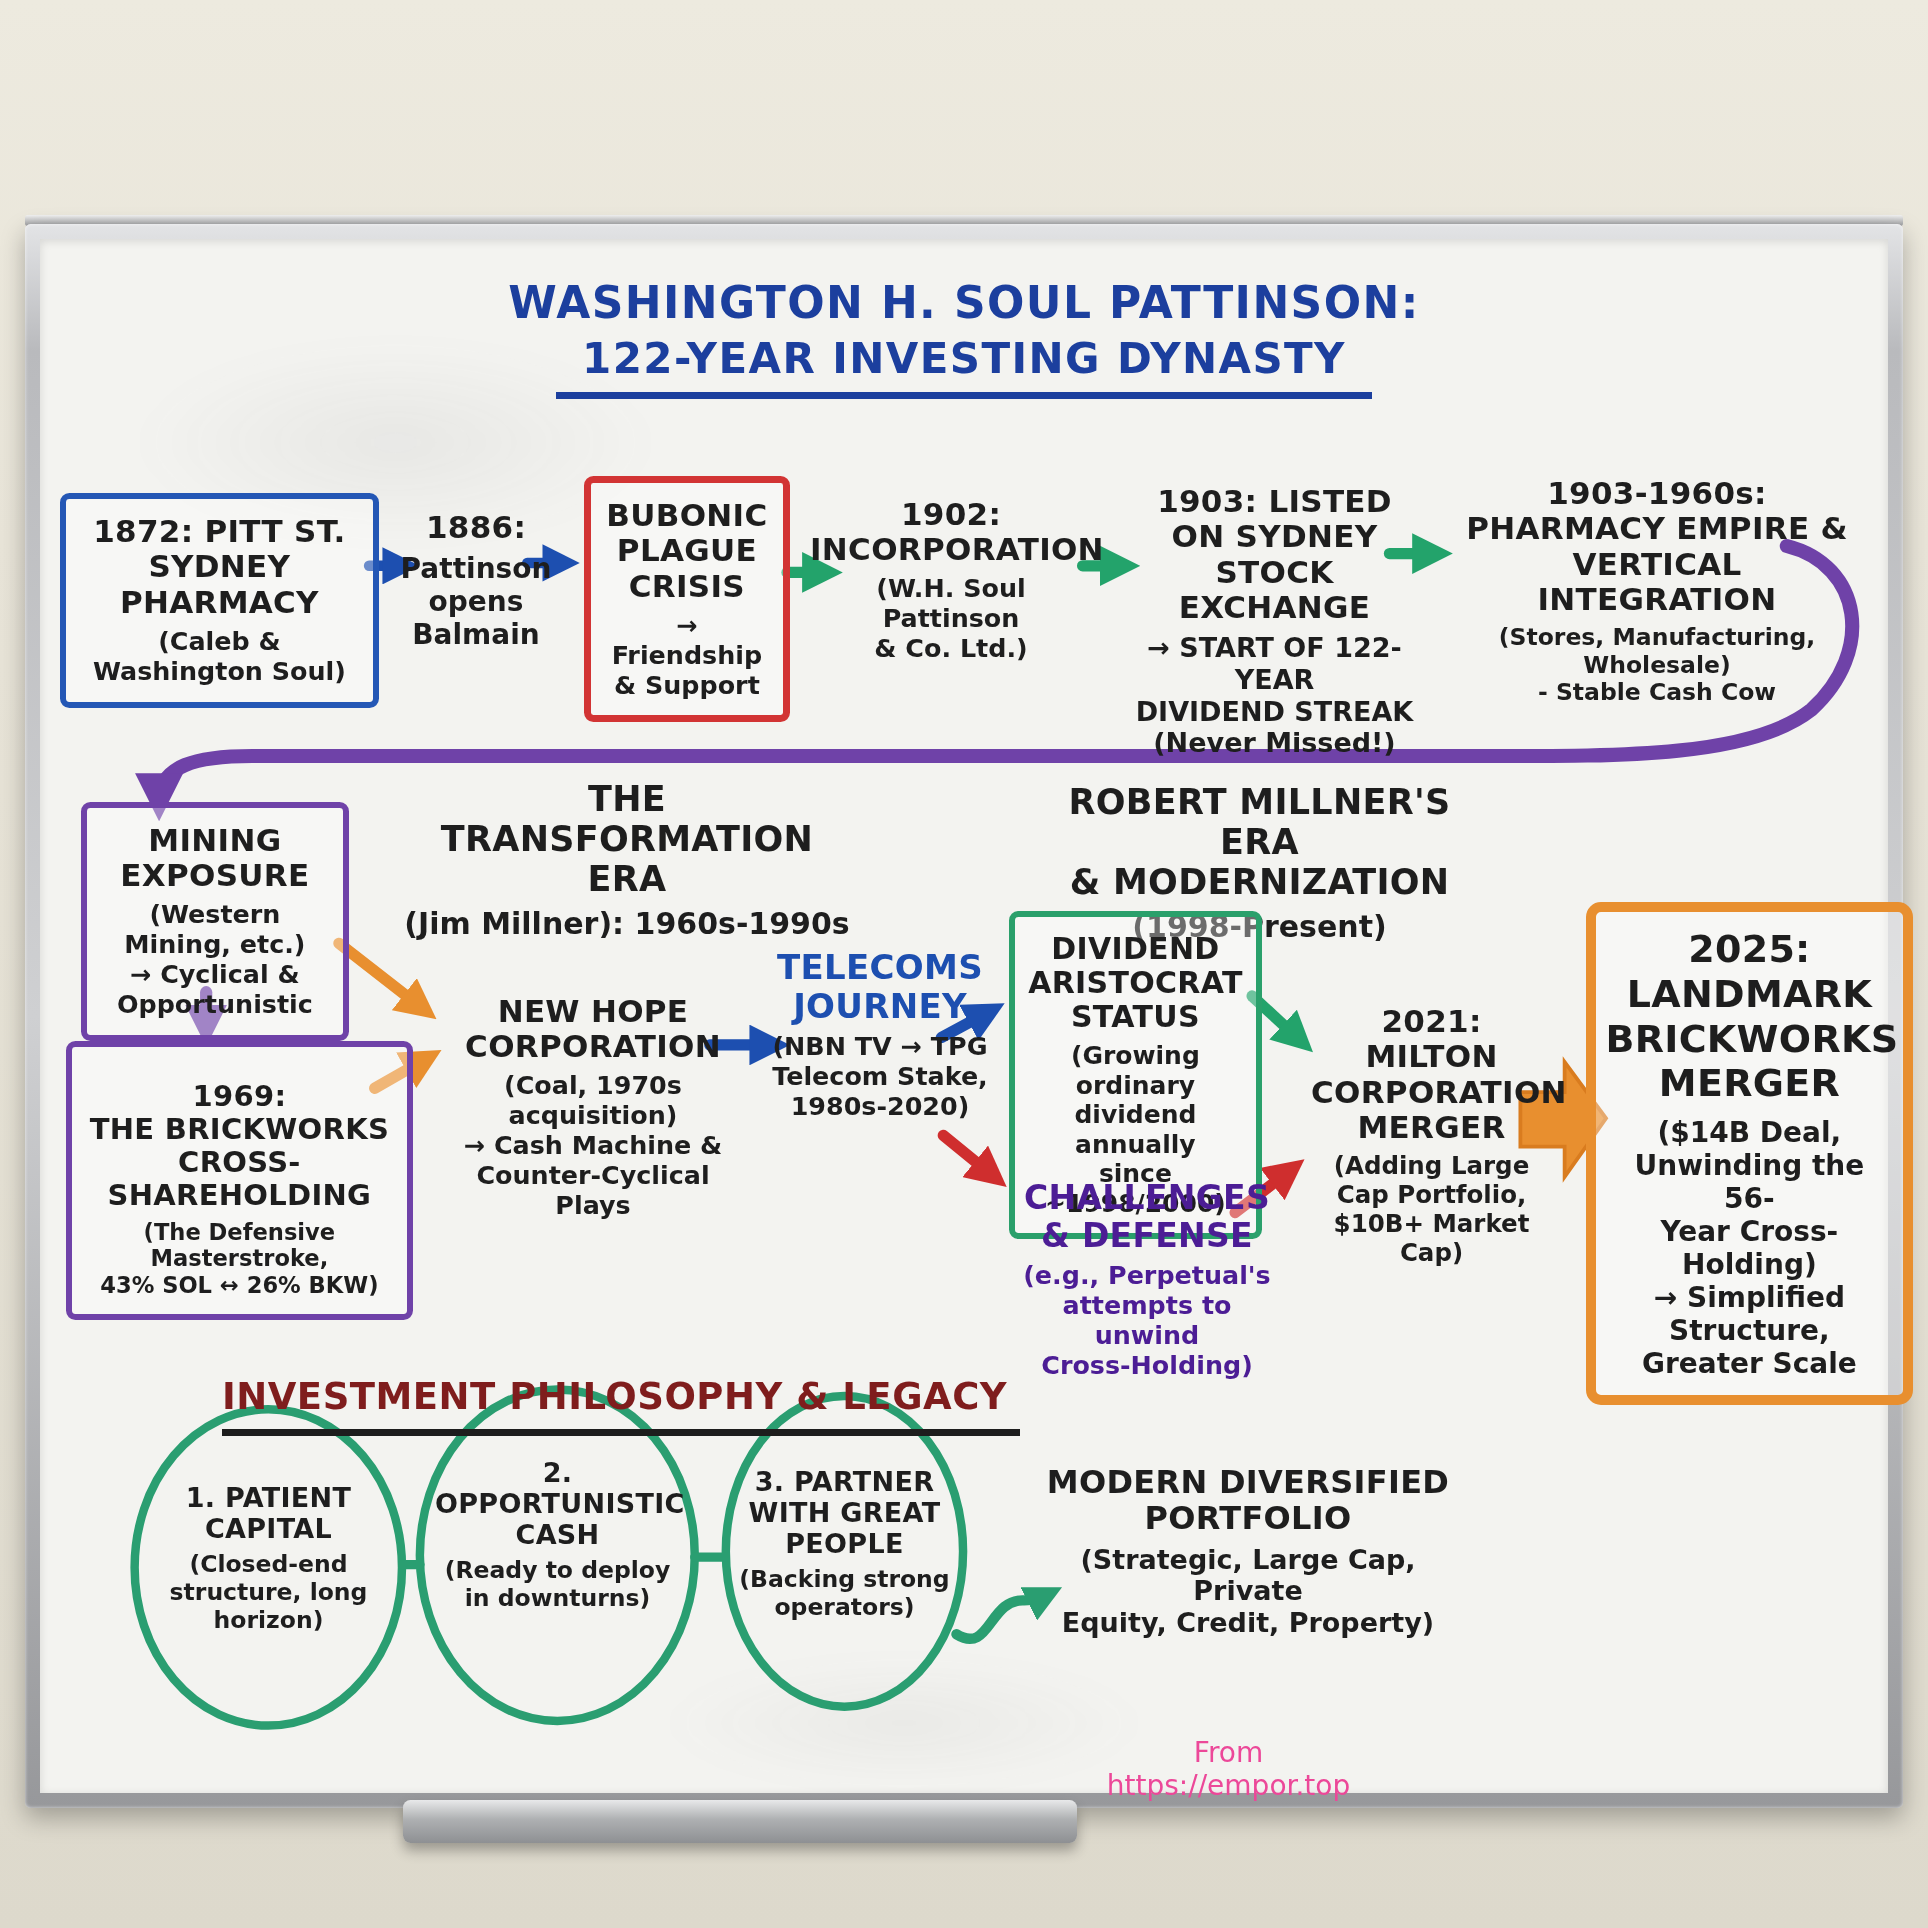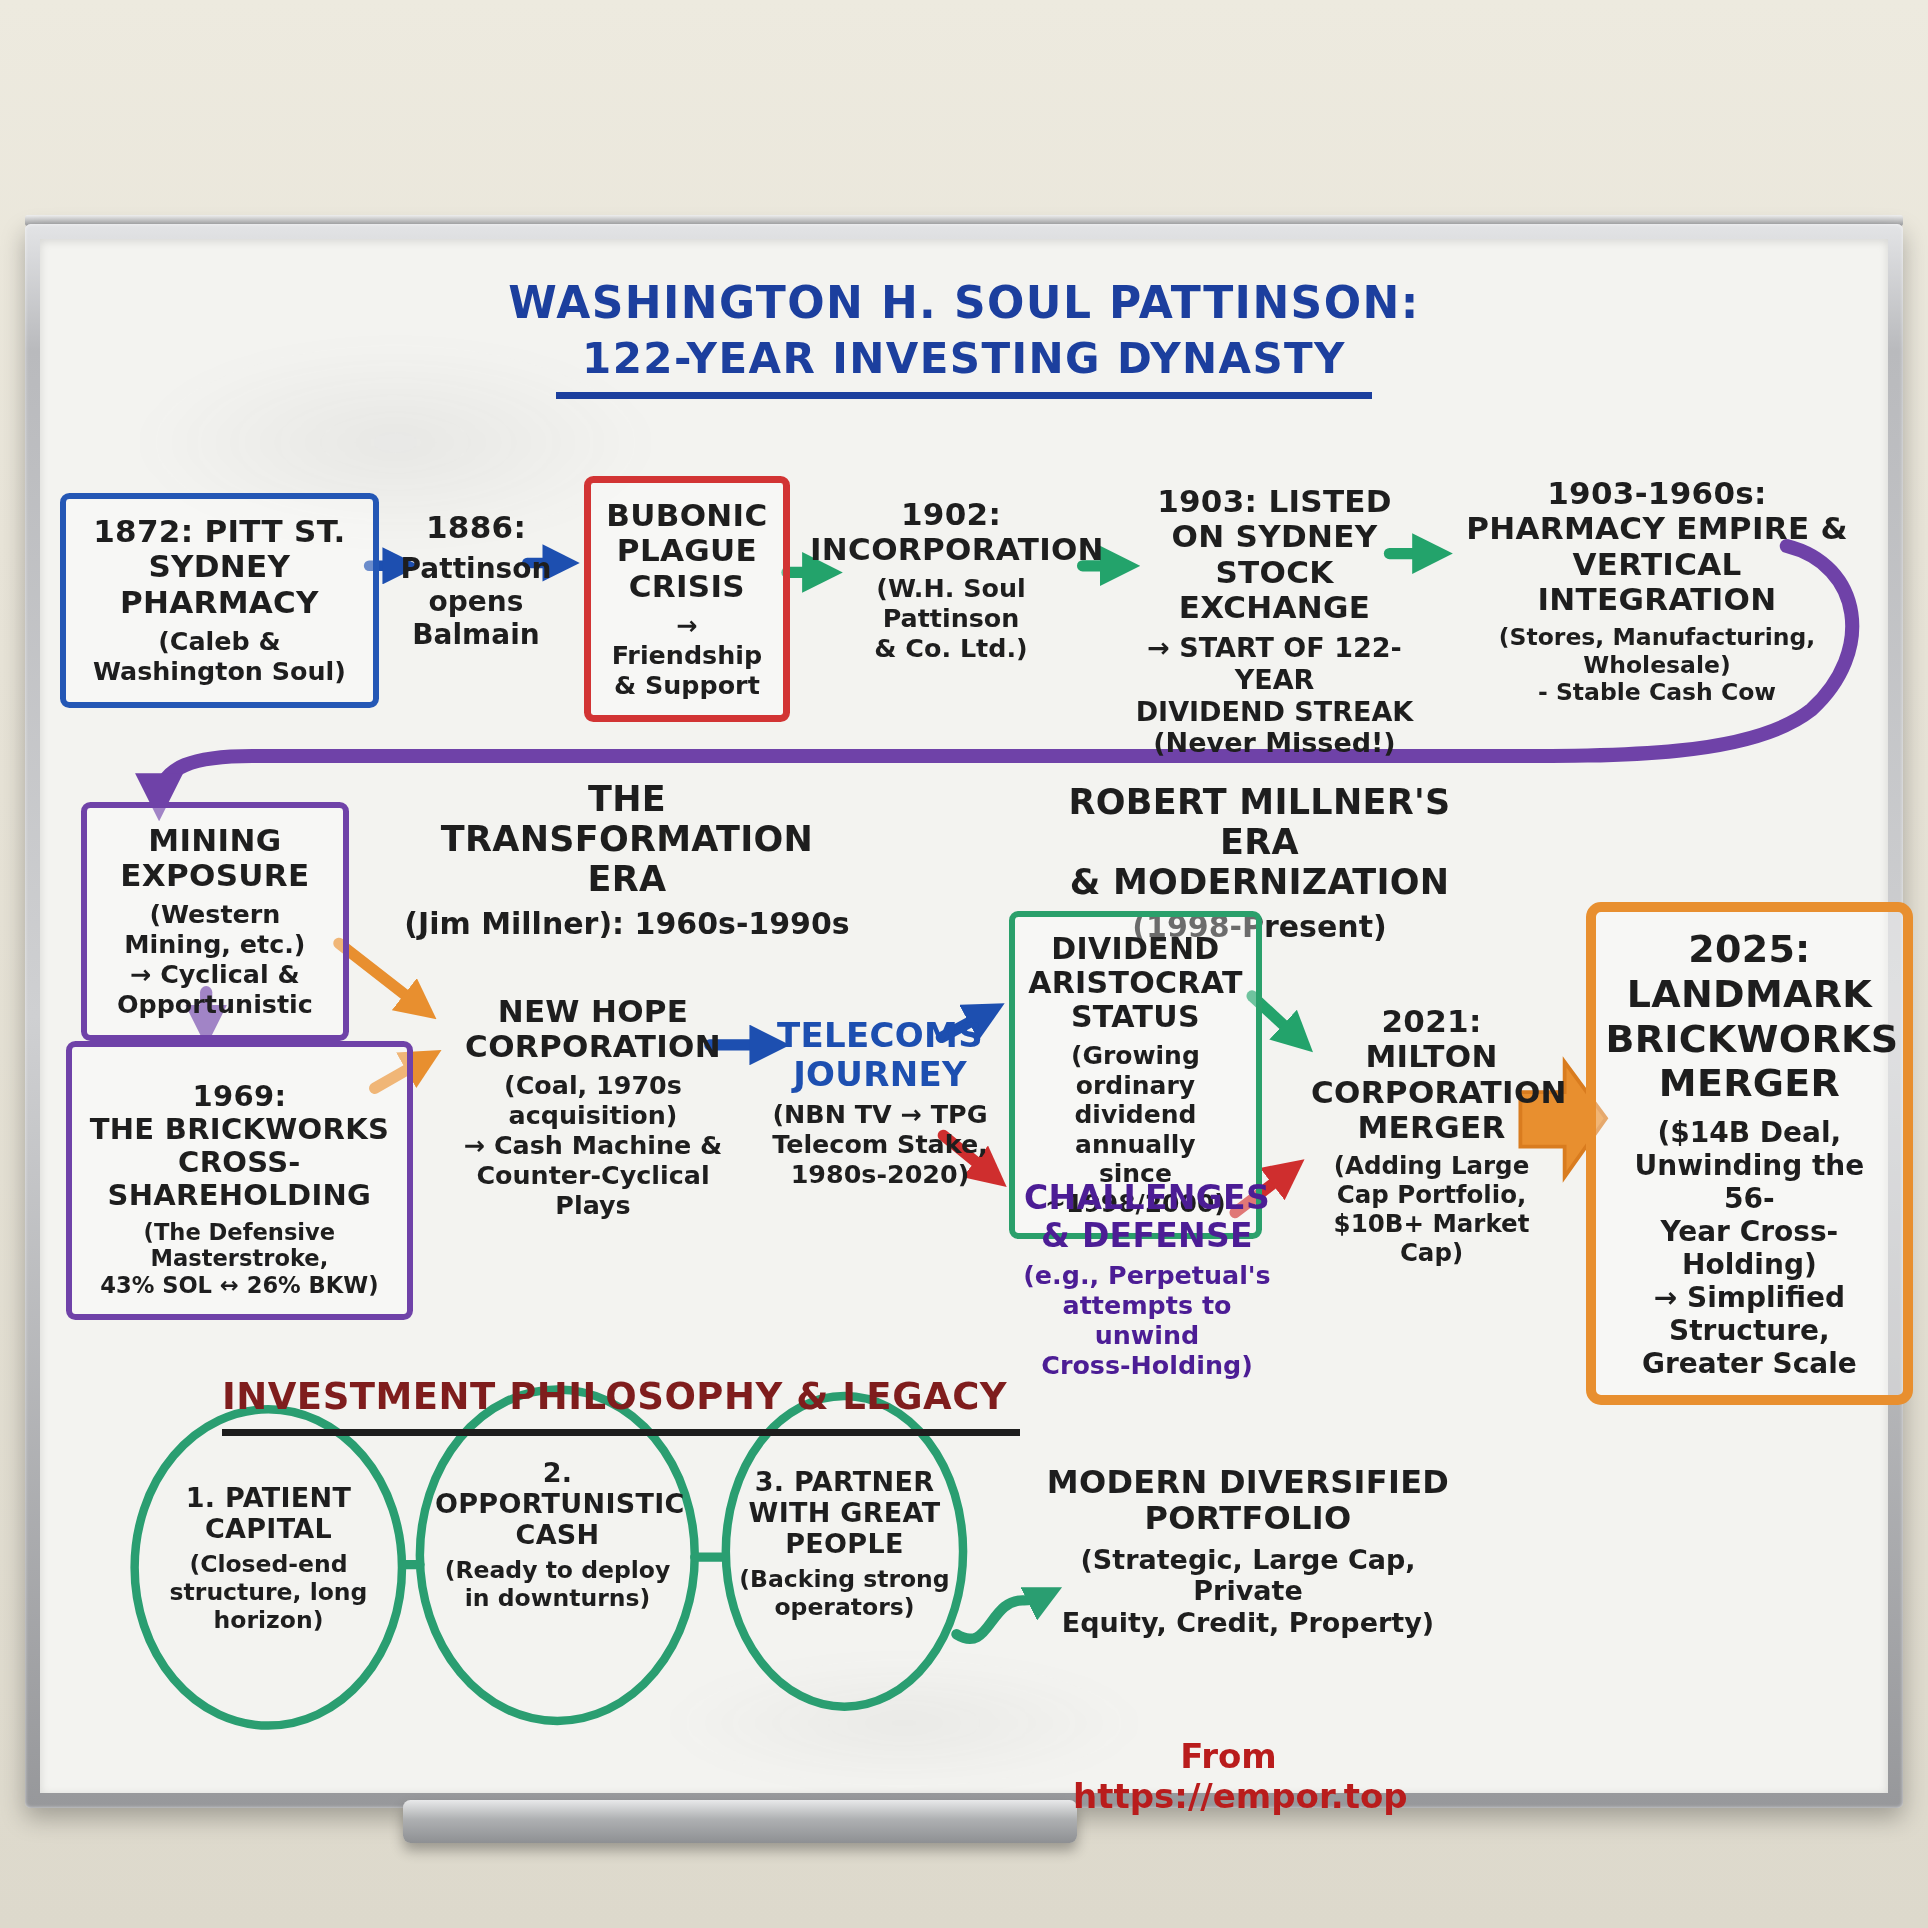--- a/index.html
+++ b/index.html
@@ -65,21 +65,21 @@
   #n-brick2025 .t{font-size:38px;line-height:1.18;}
   #n-brick2025 .s{font-size:28px;margin-top:9.4px;}
   .circle-label .t{font-size:27px;}
   .circle-label .s{font-size:23.5px;}
   #n-portfolio .t{font-size:32px;}
   #n-portfolio .s{font-size:27px;}
   #philosophy-heading{position:absolute;left:222px;top:1375px;color:#7f1d1d;
     font-size:37px;font-weight:700;letter-spacing:0.5px;border-bottom:7.5px solid #1d1d1d;
     padding-bottom:11.3px;padding-right:13px;}
   #source-credit{position:absolute;left:1073px;top:1736px;width:311px;text-align:center;
-    color:#b91c1c;font-size:34px;font-weight:700;}
+    color:#ec4899;font-size:28px;font-weight:400;}
 </style>
 </head>
 <body>
 
 <div class="rail"></div>
 <div class="frame">
   <div class="surface"></div>
 </div>
 <div class="smudge sm1"></div>
 <div class="smudge sm2"></div>
@@ -204,21 +204,21 @@
 43% SOL ↔ 26% BKW)</div>
 </div>
 <div class="node" id="n-newhope" style="left:433px;top:994px;width:320px">
   <div class="t">NEW HOPE
 CORPORATION</div>
   <div class="s">(Coal, 1970s acquisition)
 → Cash Machine &amp;
 Counter-Cyclical
 Plays</div>
 </div>
-<div class="node" id="n-telecoms" style="left:753px;top:1016px;width:254px">
+<div class="node" id="n-telecoms" style="left:753px;top:948px;width:254px">
   <div class="t">TELECOMS
 JOURNEY</div>
   <div class="s">(NBN TV → TPG
 Telecom Stake,
 1980s-2020)</div>
 </div>
 <div class="node box box-green" id="n-dividend" style="left:1009px;top:911px;width:222px">
   <div class="t">DIVIDEND
 ARISTOCRAT
 STATUS</div>

